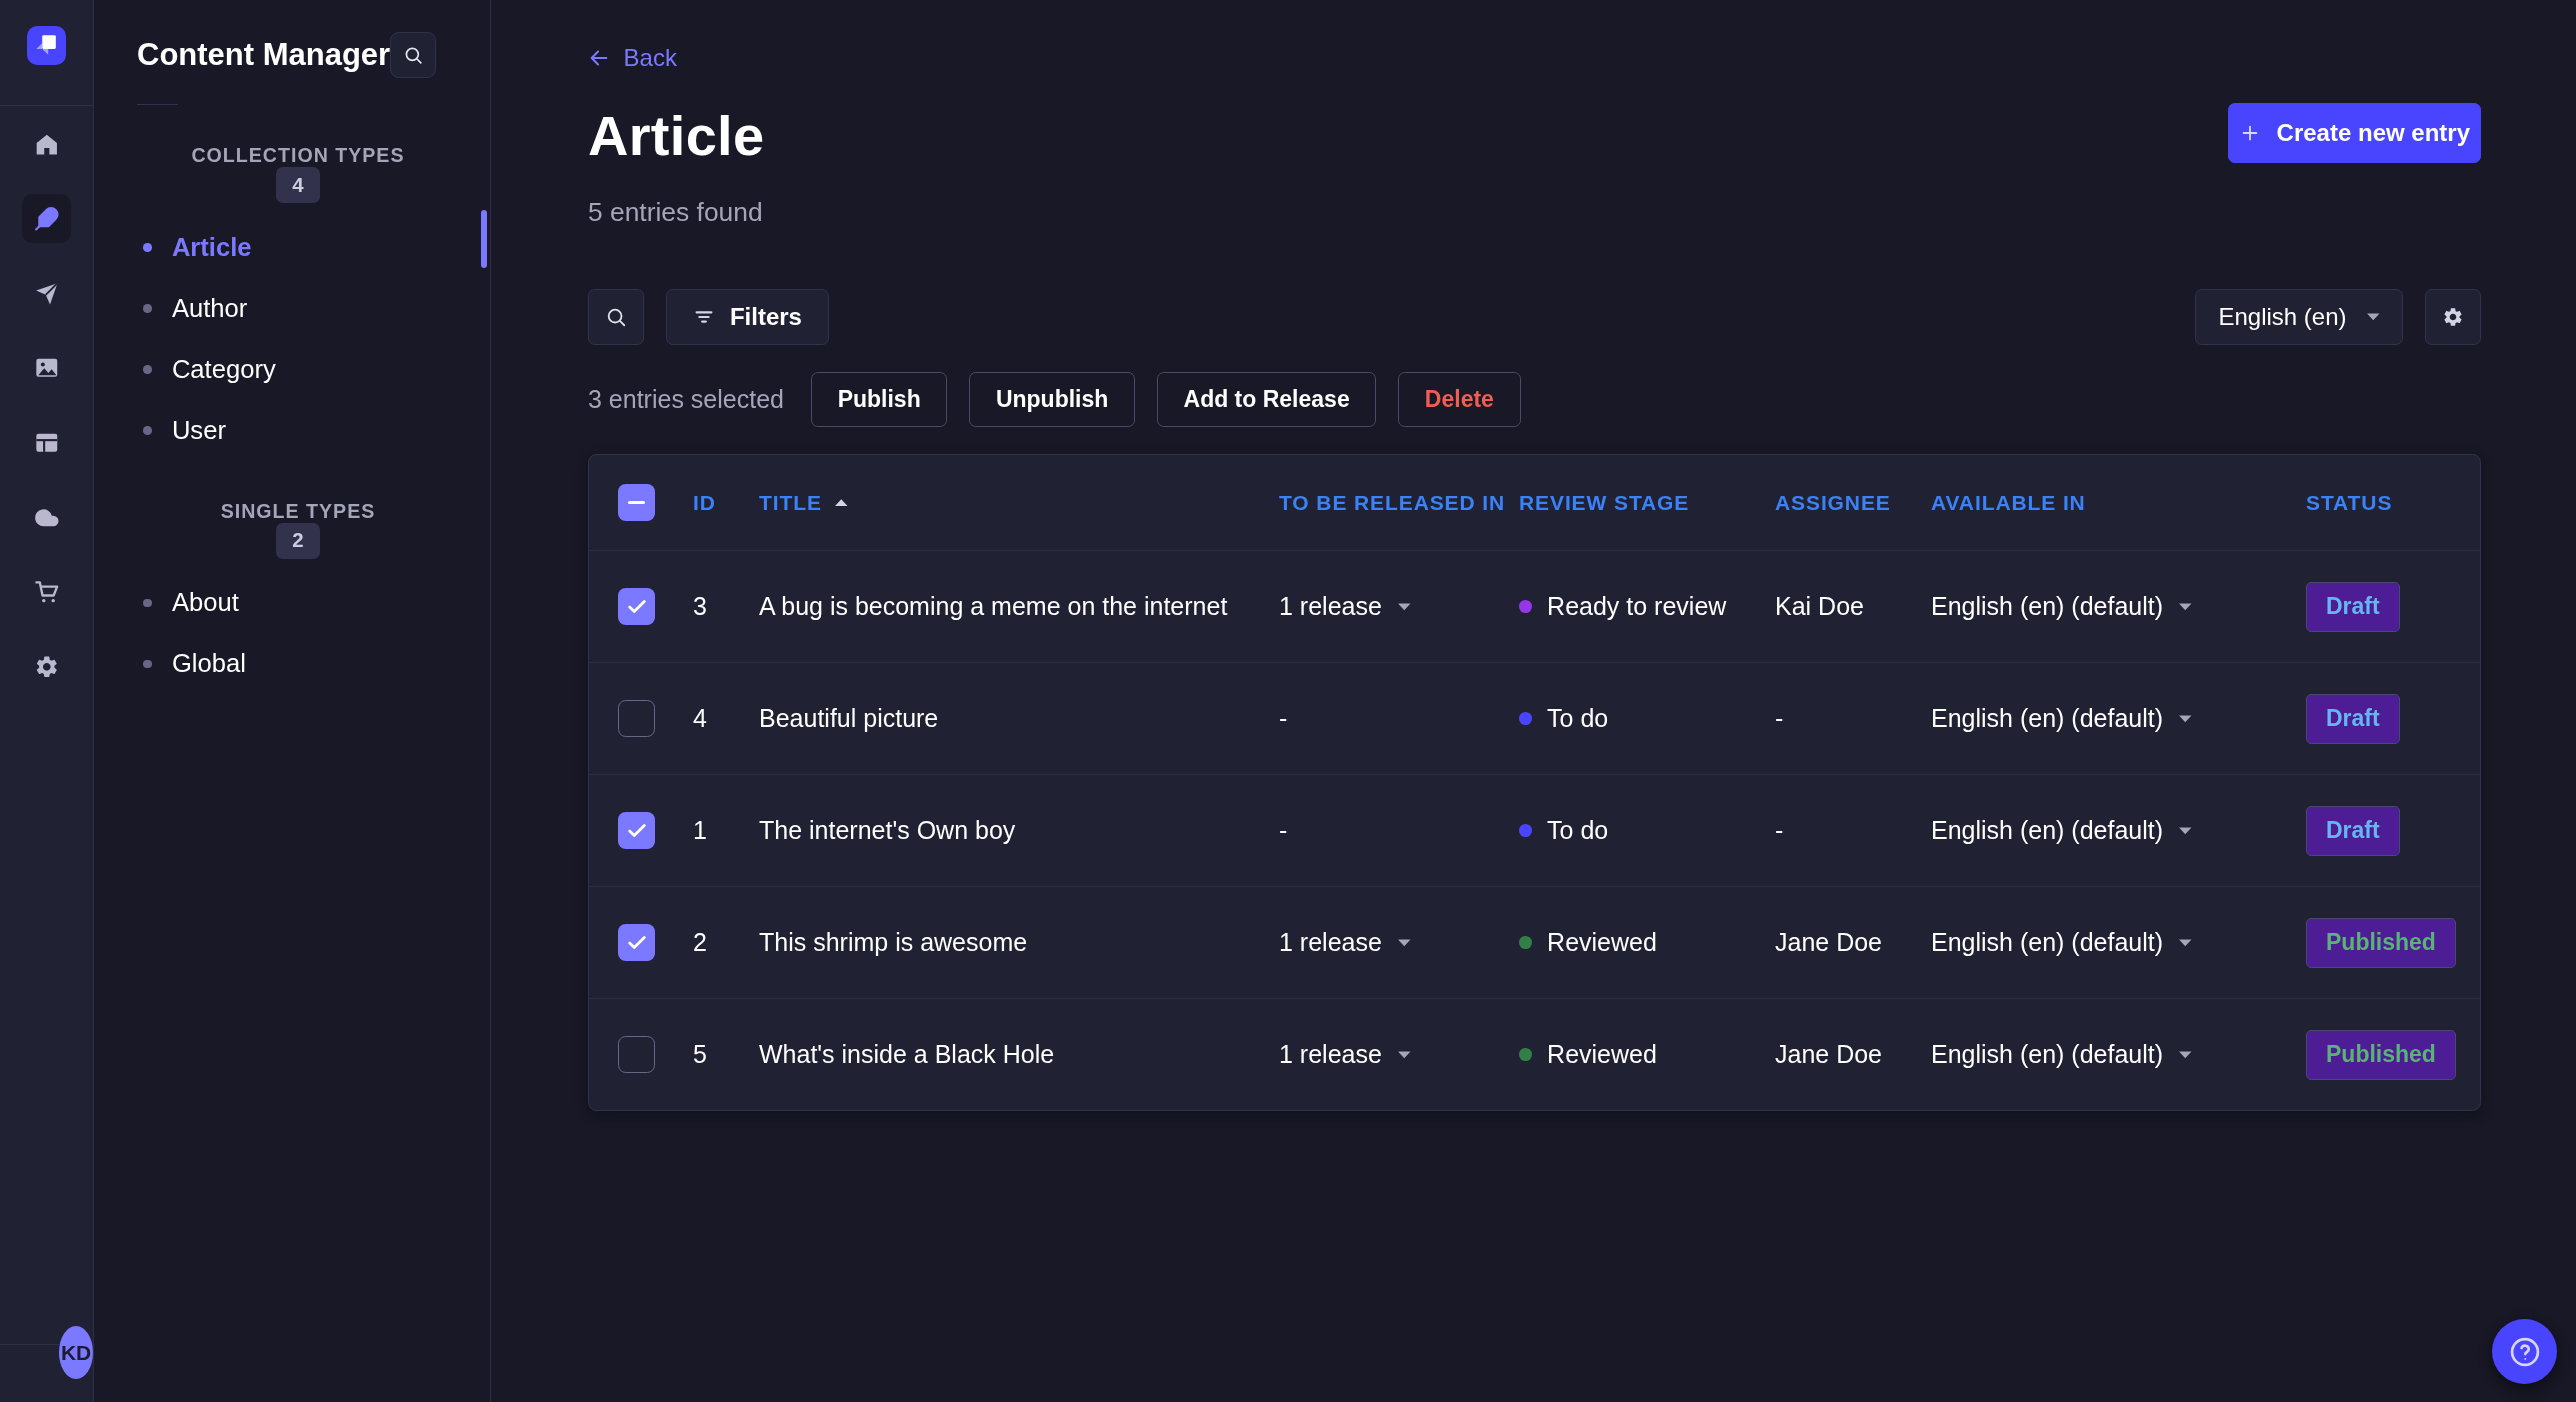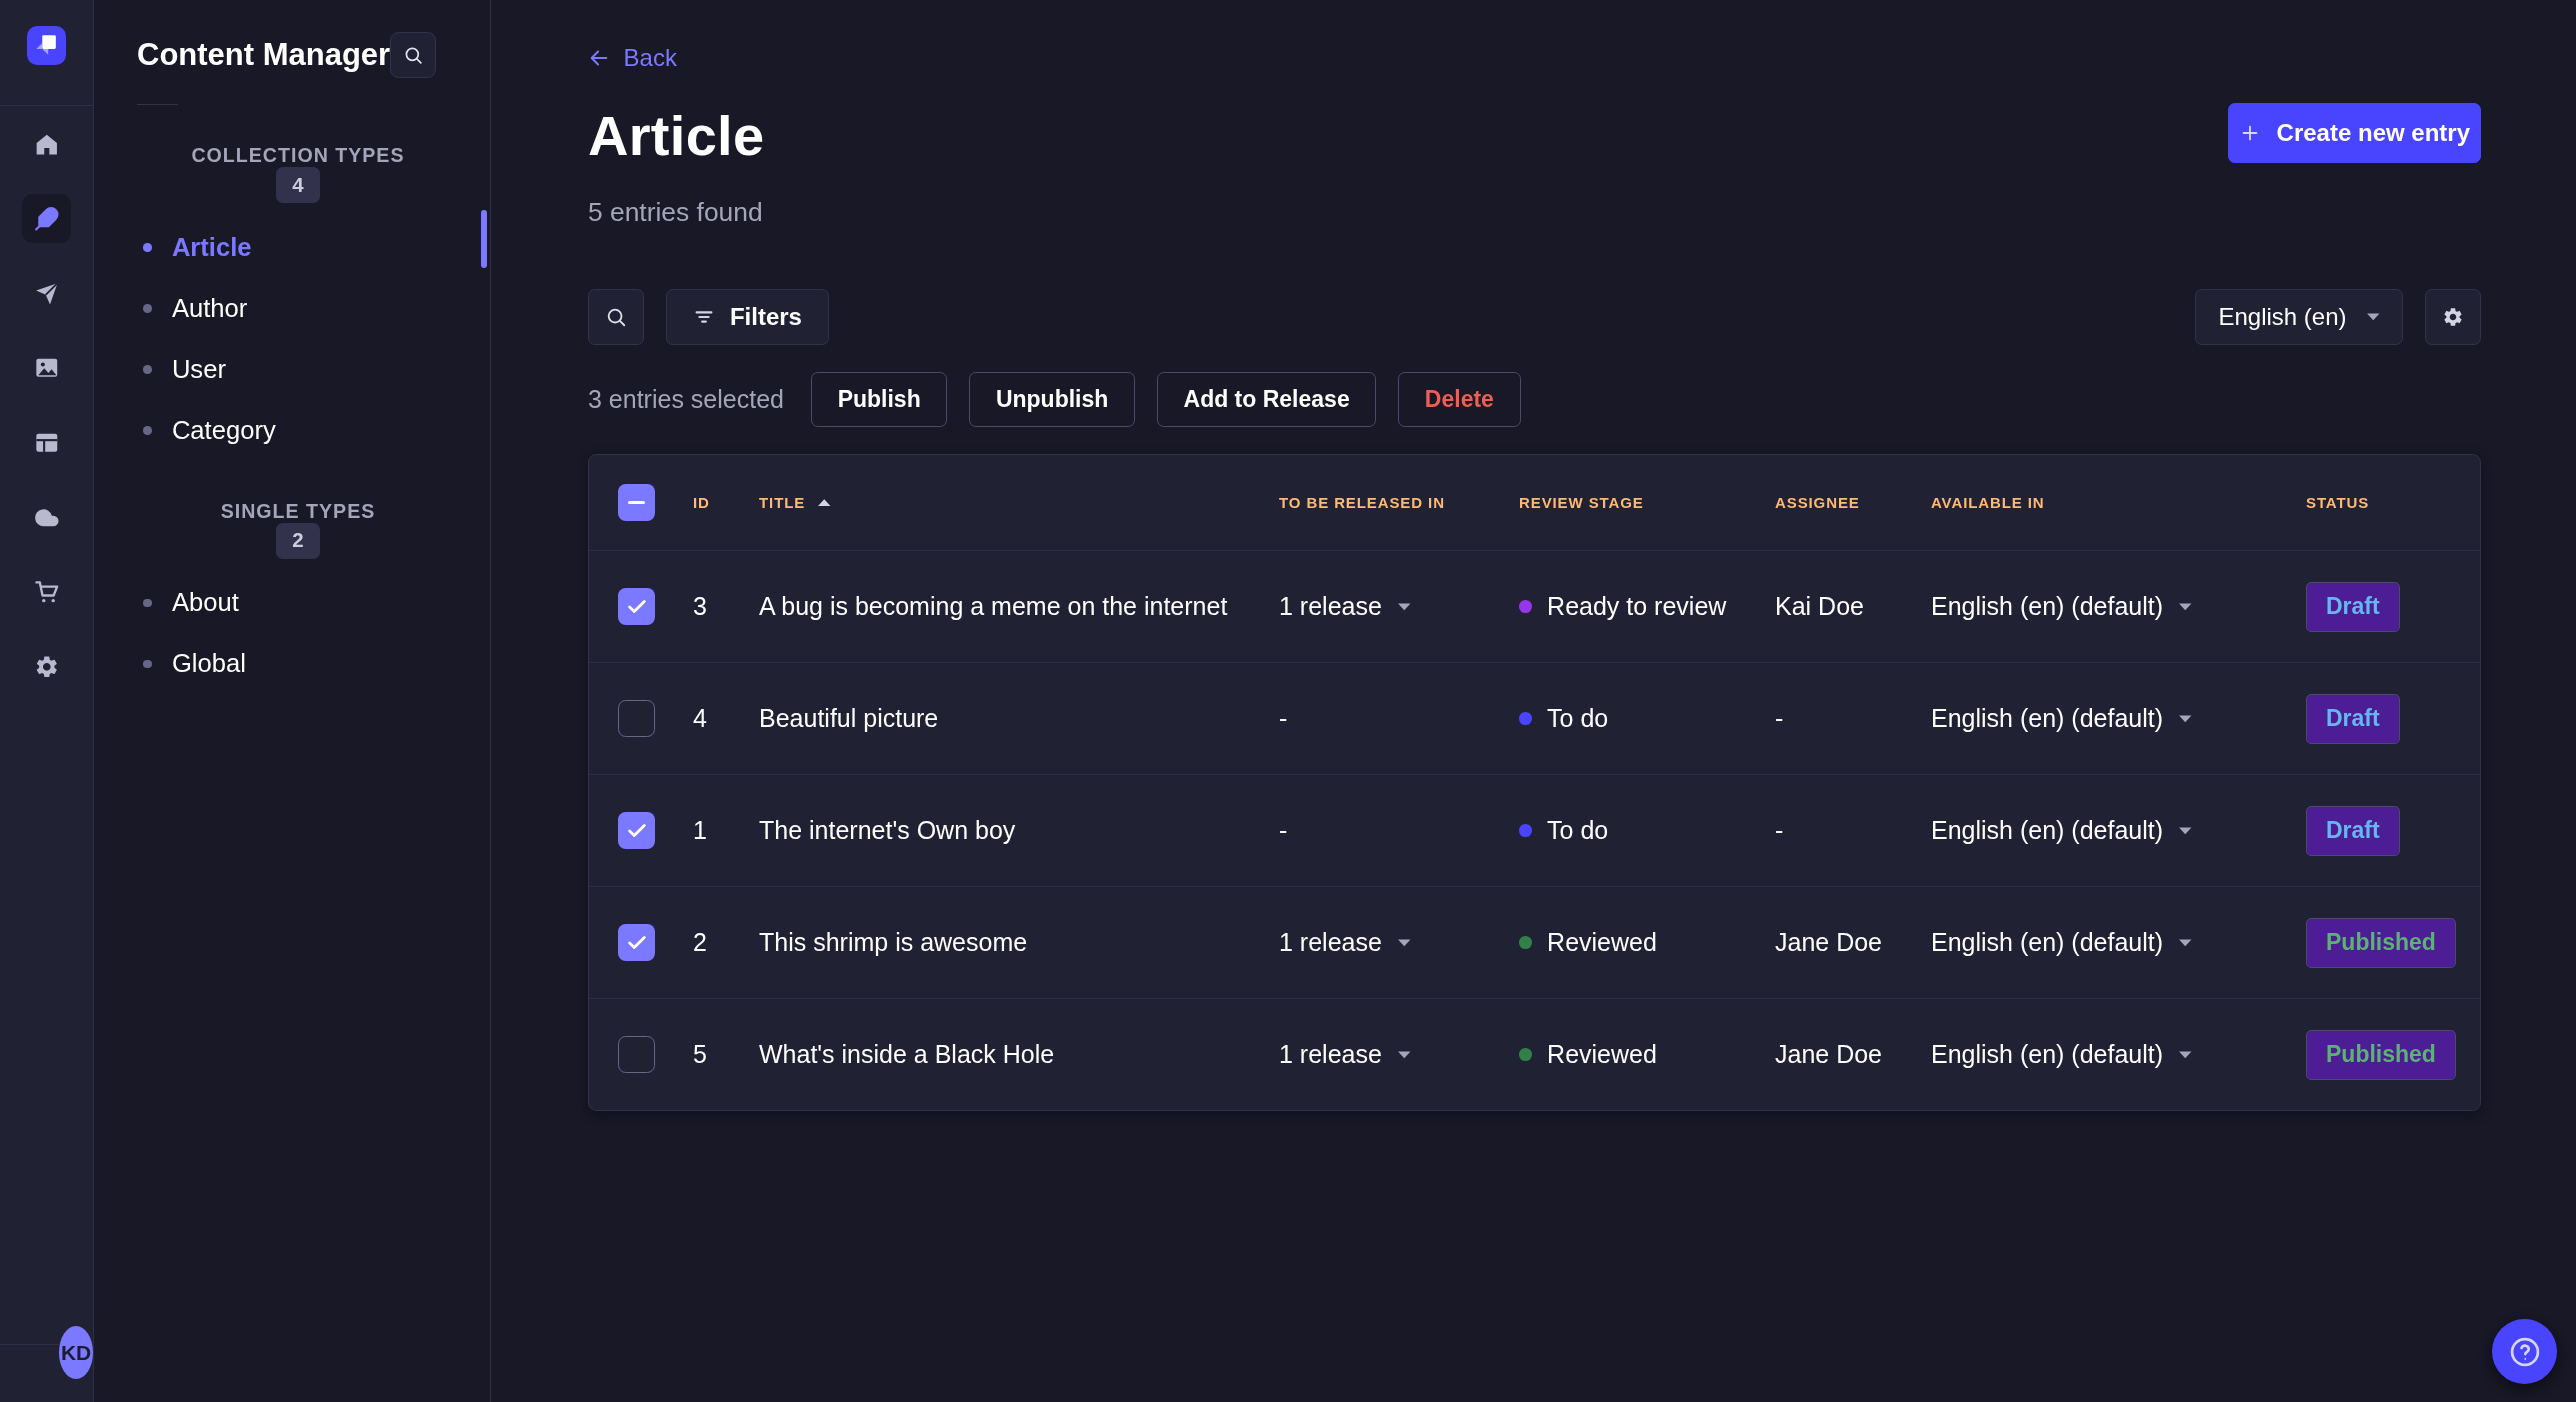--- a/index.html
+++ b/index.html
@@ -80,21 +80,21 @@
   .action-btn{height:55px;padding:0 25.6px;border-radius:6.8px;background:transparent;border:0.9px solid #4a4a6a;
     color:#fff;font-size:23px;font-weight:600;cursor:pointer;}
   .action-btn.danger{color:#ee5e52;}
 
   
   .table{margin-top:27px;background:#212134;border:0.9px solid #32324d;border-radius:8.5px;
     box-shadow:0 3.4px 12px rgba(4,4,14,.35);overflow:hidden;}
   .trow{display:grid;grid-template-columns:75px 66px 520px 240px 256px 156px 375px 1fr;
     align-items:center;padding:0 29px;}
   .thead{height:95px;}
-  .th{font-size:15px;font-weight:700;letter-spacing:0.9px;color:#fdba74;display:flex;align-items:center;gap:12px;}
+  .th{font-size:21px;font-weight:700;letter-spacing:0.9px;color:#3b82f6;display:flex;align-items:center;gap:12px;}
   .sort svg{width:14.5px;height:9.4px;display:block;color:#d4d4e2;}
   .tbody .trow{height:111px;border-top:0.9px solid #2c2c44;font-size:25px;}
   .cell{display:flex;align-items:center;gap:15.3px;min-width:0;}
   .checkbox{width:37px;height:37px;border-radius:7.7px;box-sizing:border-box;display:flex;
     align-items:center;justify-content:center;cursor:pointer;}
   .checkbox.checked,.checkbox.indeterminate{background:#7b79ff;}
   .checkbox.unchecked{border:1.7px solid #666687;background:transparent;}
   .checkbox svg{width:22px;height:22px;}
   .dash{width:17px;height:3.4px;background:#fff;border-radius:1.7px;}
   .dot{width:12.8px;height:12.8px;border-radius:50%;flex:0 0 12.8px;}
@@ -216,25 +216,25 @@
             <li class="nav-item active">
               <span class="bullet"></span>
               <span>Article</span>
             </li>
             <li class="nav-item">
               <span class="bullet"></span>
               <span>Author</span>
             </li>
             <li class="nav-item">
               <span class="bullet"></span>
-              <span>User</span>
+              <span>Category</span>
             </li>
             <li class="nav-item">
               <span class="bullet"></span>
-              <span>Category</span>
+              <span>User</span>
             </li>
           </ul>
   </div>
 
   <div class="section">
     <div class="section-head">
       <span class="section-label">SINGLE TYPES</span>
       <span class="badge">2</span>
     </div>
     <ul class="nav-list">

